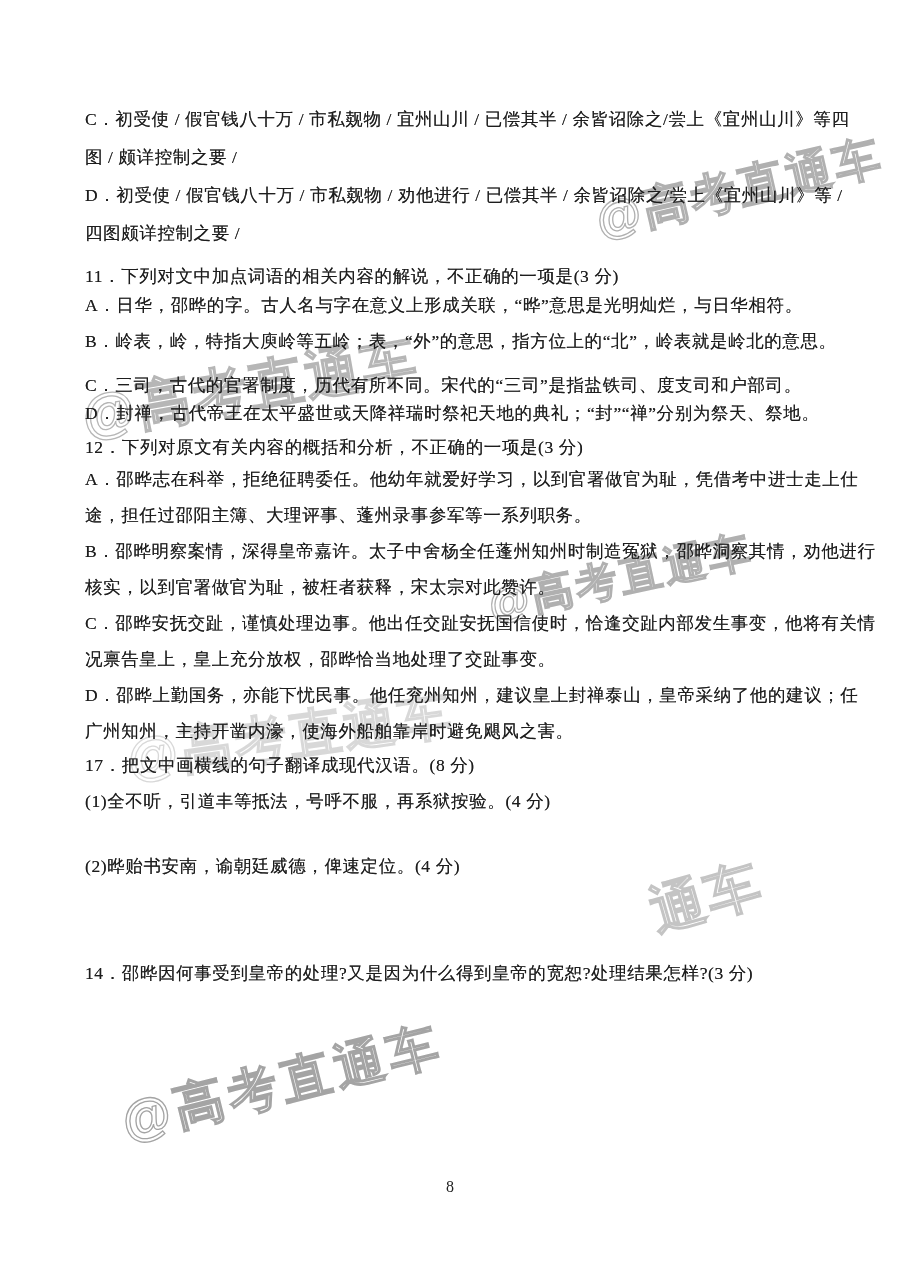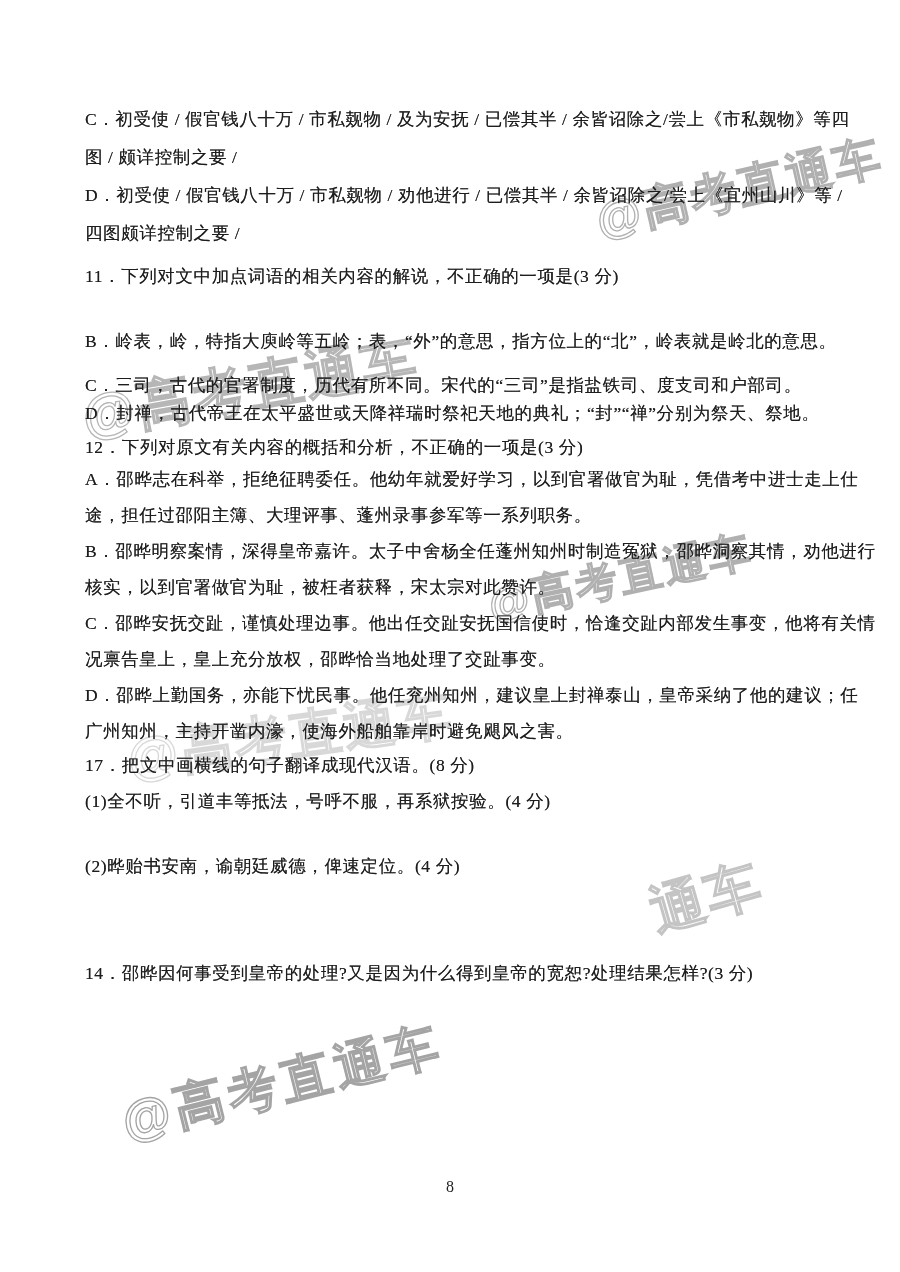--- a/index.html
+++ b/index.html
@@ -54,26 +54,27 @@
 
 <div class="page">
 
   <div class="wm wm1">@高考直通车</div>
   <div class="wm wm2">@高考直通车</div>
   <div class="wm wm3">@高考直通车</div>
   <div class="wm wm4">@高考直通车</div>
   <div class="wm wm5">通车</div>
   <div class="wm wm6">@高考直通车</div>
 
-  <div class="line" style="top:108px;">C．初受使 / 假官钱八十万 / 市私觌物 / 及为安抚 / 已偿其半 / 余皆诏除之/尝上《市私觌物》等四</div>
+  <div class="line" style="top:108px;">C．初受使 / 假官钱八十万 / 市私觌物 / 宜州山川 / 已偿其半 / 余皆诏除之/尝上《宜州山川》等四</div>
   <div class="line" style="top:146px;">图 / 颇详控制之要 /</div>
   <div class="line" style="top:184px;">D．初受使 / 假官钱八十万 / 市私觌物 / 劝他进行 / 已偿其半 / 余皆诏除之/尝上《宜州山川》等 /</div>
   <div class="line" style="top:222px;">四图颇详控制之要 /</div>
 
   <div class="line" style="top:258px;margin-top:7px;">11．下列对文中加点词语的相关内容的解说，不正确的一项是(3 分)</div>
+  <div class="line" style="top:294px;">A．日华，邵晔的字。古人名与字在意义上形成关联，“晔”意思是光明灿烂，与日华相符。</div>
   <div class="line" style="top:330px;">B．岭表，岭，特指大庾岭等五岭；表，“外”的意思，指方位上的“北”，岭表就是岭北的意思。</div>
   <div class="line" style="top:374px;text-align:center;">C．三司，古代的官署制度，历代有所不同。宋代的“三司”是指盐铁司、度支司和户部司。</div>
   <div class="line" style="top:402px;">D．封禅，古代帝王在太平盛世或天降祥瑞时祭祀天地的典礼；“封”“禅”分别为祭天、祭地。</div>
 
   <div class="line" style="top:436px;">12．下列对原文有关内容的概括和分析，不正确的一项是(3 分)</div>
   <div class="line" style="top:468px;">A．邵晔志在科举，拒绝征聘委任。他幼年就爱好学习，以到官署做官为耻，凭借考中进士走上仕</div>
   <div class="line" style="top:504px;">途，担任过邵阳主簿、大理评事、蓬州录事参军等一系列职务。</div>
   <div class="line" style="top:540px;">B．邵晔明察案情，深得皇帝嘉许。太子中舍杨全任蓬州知州时制造冤狱，邵晔洞察其情，劝他进行</div>
   <div class="line" style="top:576px;">核实，以到官署做官为耻，被枉者获释，宋太宗对此赞许。</div>
   <div class="line" style="top:612px;">C．邵晔安抚交趾，谨慎处理边事。他出任交趾安抚国信使时，恰逢交趾内部发生事变，他将有关情</div>

